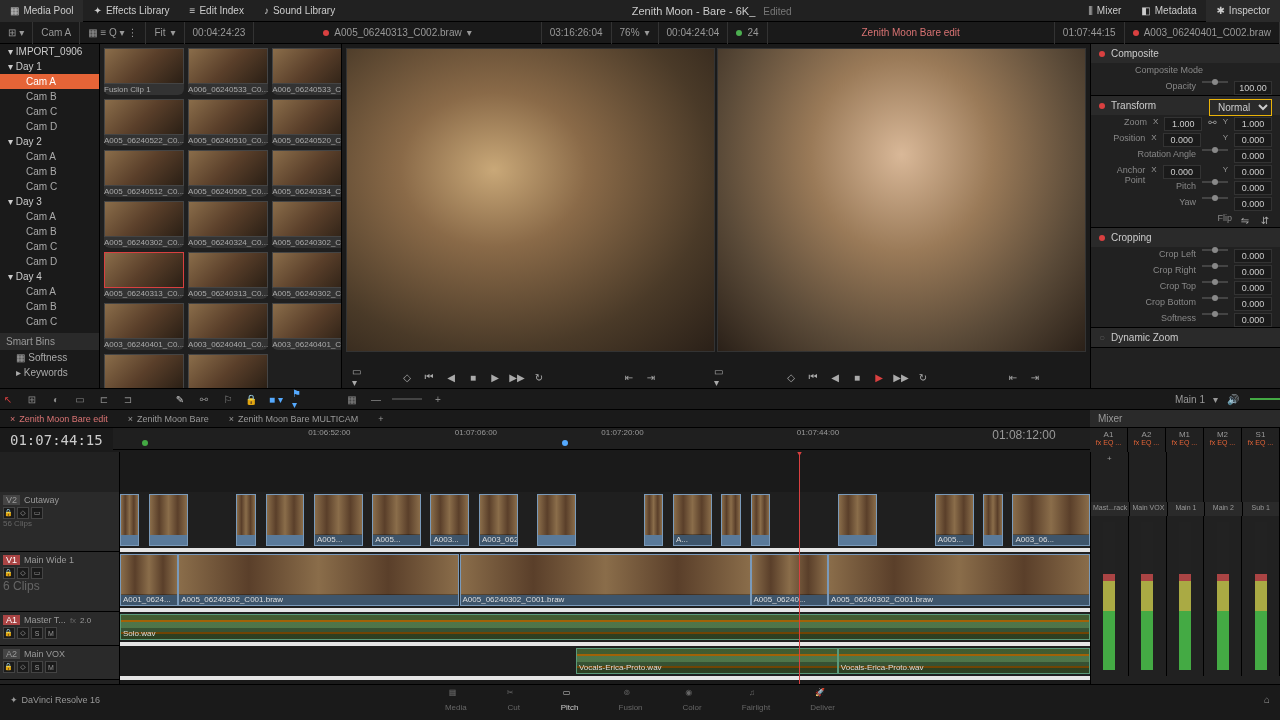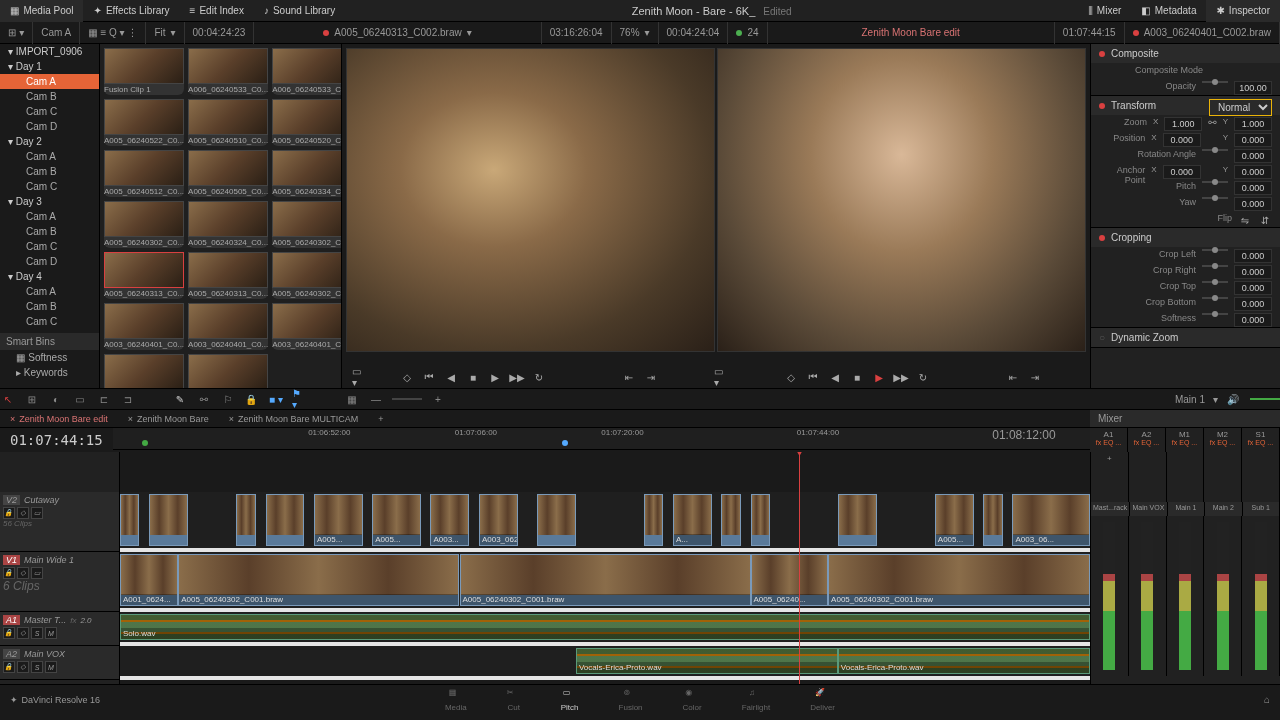--- a/index.html
+++ b/index.html
@@ -46,21 +46,21 @@
 .tool-btn { width:16px; height:16px; cursor:pointer; color:#888; display:flex; align-items:center; justify-content:center; }
 .tool-btn.active { color:#d94040; }
 .tabs-row { height:18px; background:#1a1a1a; display:flex; align-items:center; border-bottom:1px solid #000; }
 .tab { padding:2px 10px; font-size:9px; cursor:pointer; display:flex; align-items:center; gap:4px; color:#999; }
 .tab.active { color:#d97373; }
 .tc-big { font-size:14px; color:#ccc; padding:4px 10px; font-family:monospace; }
 .timeline-area { display:flex; height:260px; background:#1a1a1a; }
 .tl-left { width:120px; background:#212121; border-right:1px solid #000; }
 .tl-ruler { height:22px; background:#1f1f1f; border-bottom:1px solid #000; position:relative; }
 .tl-tracks { flex:1; overflow:hidden; position:relative; }
-.track-head { height:60px; background:#2a2a2a; border-bottom:1px solid #000; padding:3px; font-size:9px;font-style:italic; }
+.track-head { height:60px; background:#2a2a2a; border-bottom:1px solid #000; padding:3px; font-size:9px; }
 .track-head.aud { height:34px; }
 .track-lbl { display:flex; gap:4px; align-items:center; }
 .track-btns { display:flex; gap:2px; margin-top:2px; }
 .tb { width:12px; height:12px; border:1px solid #444; background:#1a1a1a; font-size:7px; display:flex; align-items:center; justify-content:center; cursor:pointer; }
 .track-row { height:60px; border-bottom:4px solid #e5e5e5; position:relative; background:#1f1f1f; }
 .track-row.aud { height:34px; }
 .clip { position:absolute; top:2px; bottom:2px; background:#5a7a9a; border:1px solid #7a9aba; overflow:hidden; }
 .clip.aud { background:#a16207; border-color:#5a9a7a; }
 .clip-img { width:100%; height:40px; background:linear-gradient(90deg,#8a6d4a,#5a3f2a,#8a6d4a,#5a3f2a,#8a6d4a); }
 .clip-lbl { font-size:8px; padding:1px 2px; color:#ddd; background:rgba(0,0,0,0.3); position:absolute; bottom:0; left:0; right:0; white-space:nowrap; overflow:hidden; }

